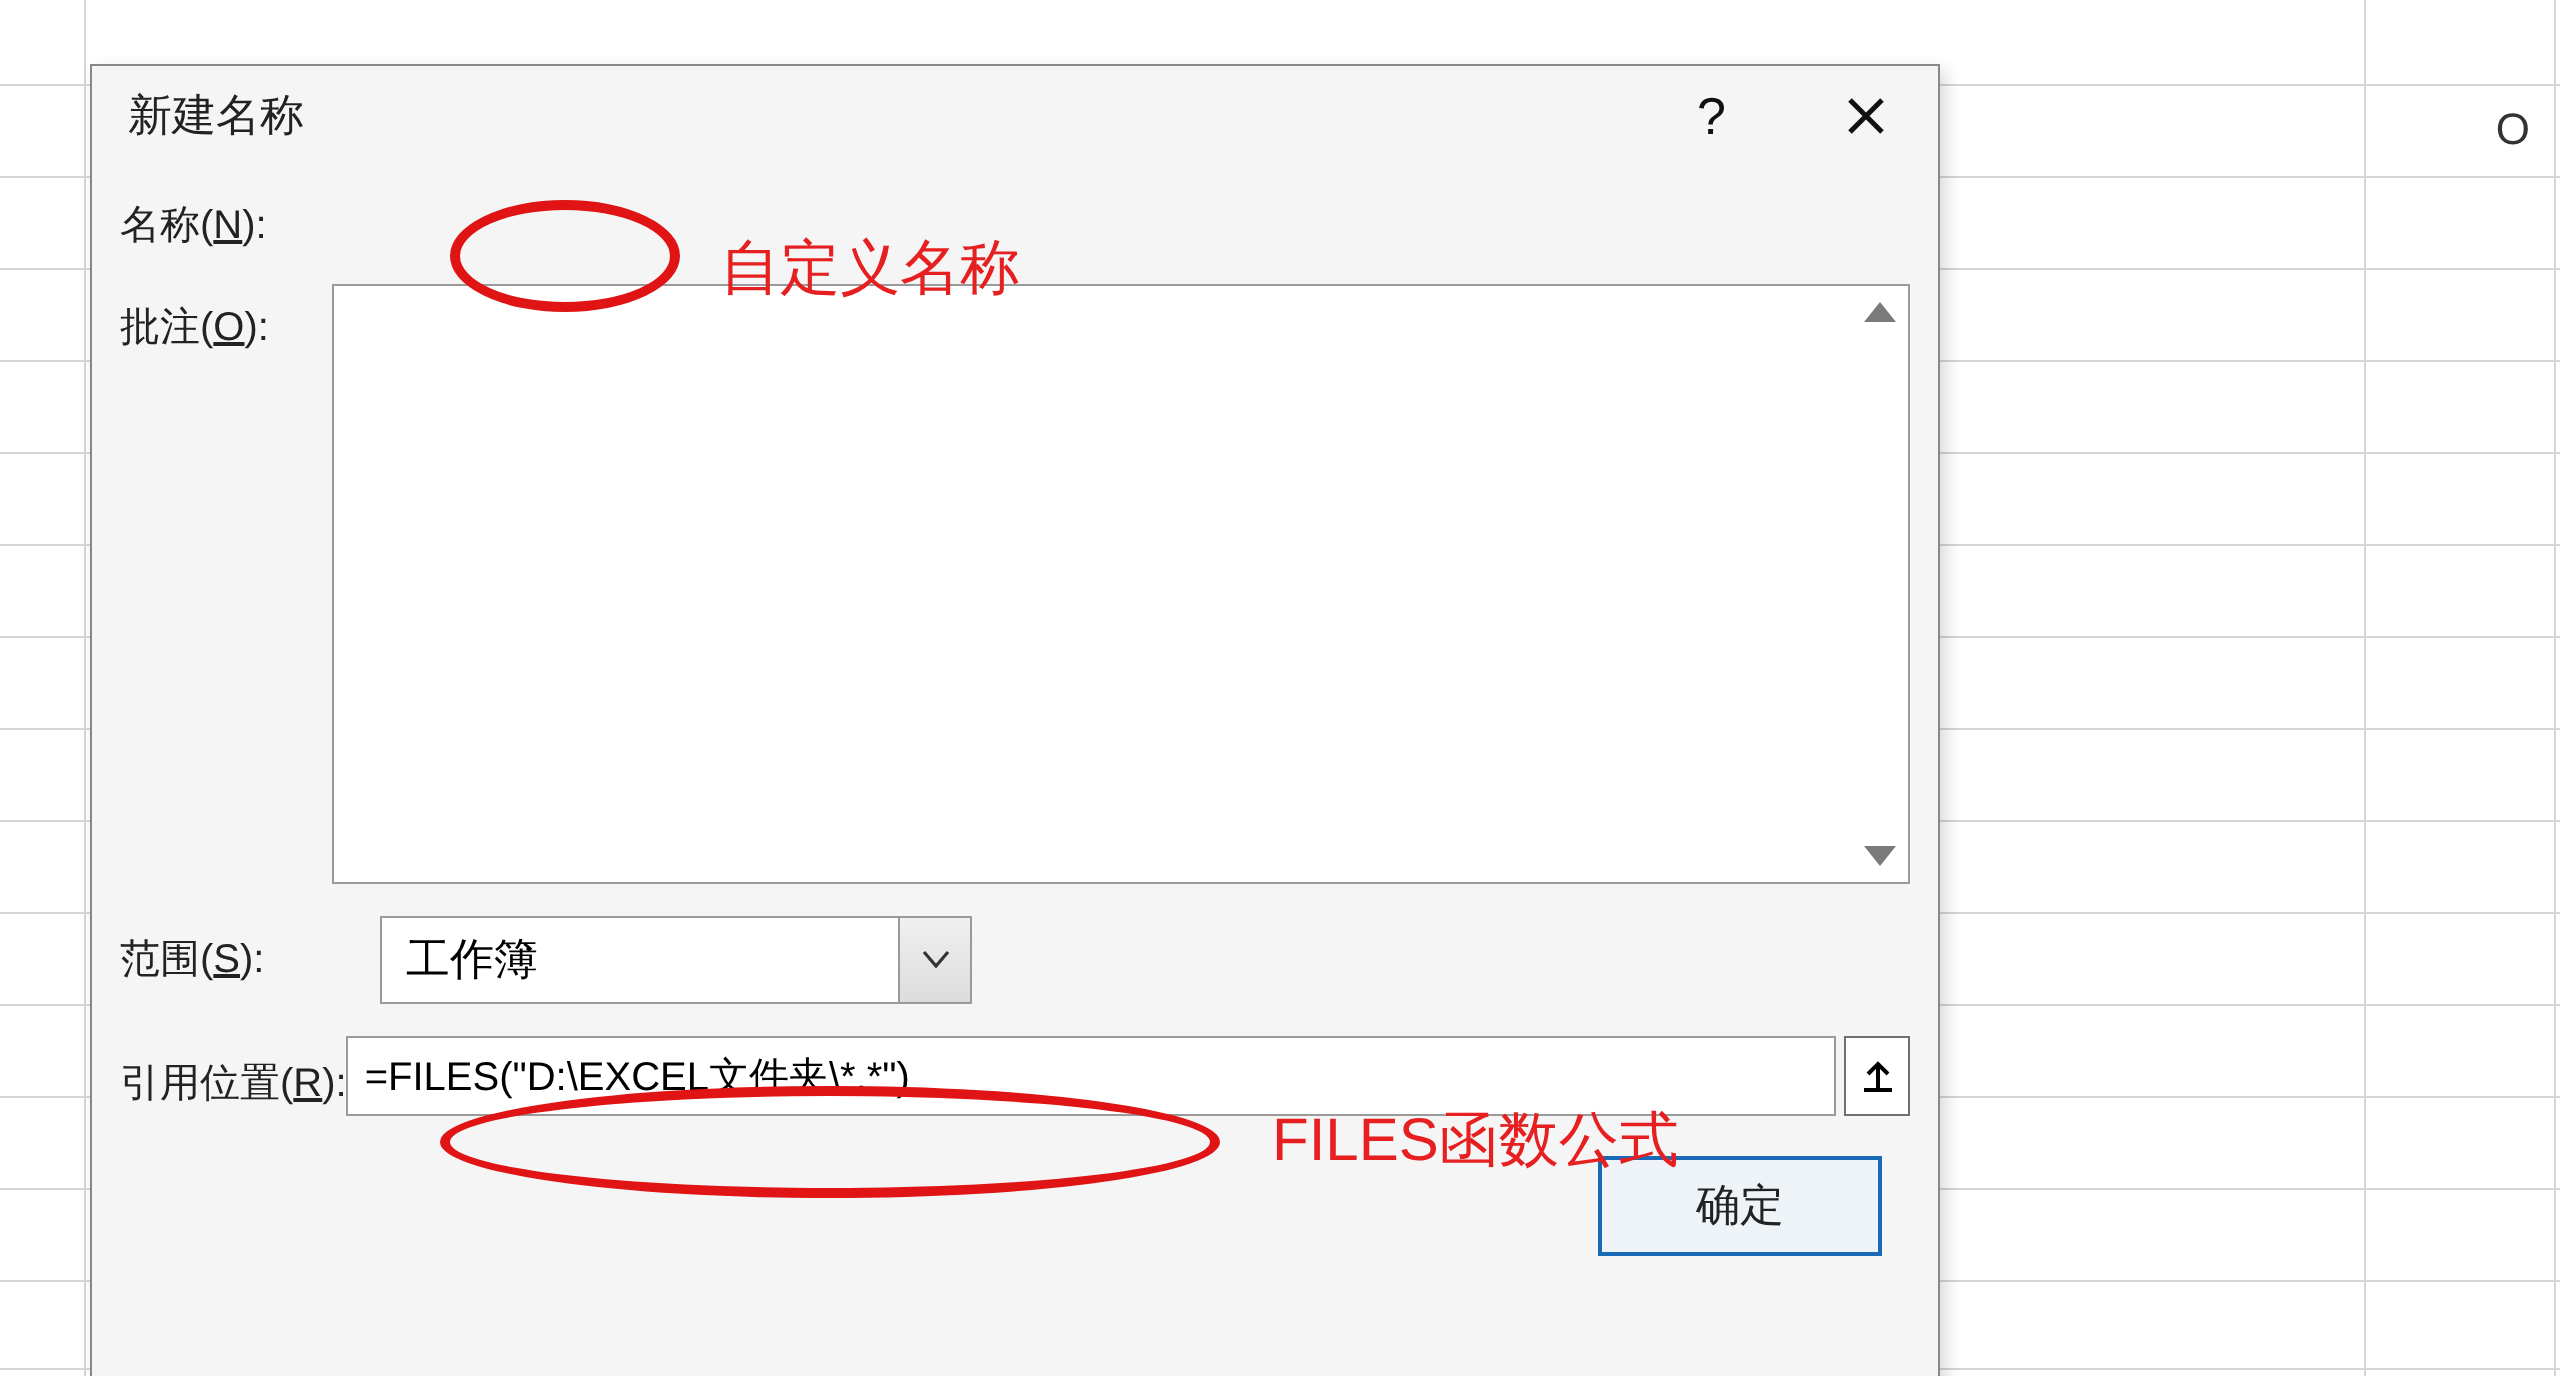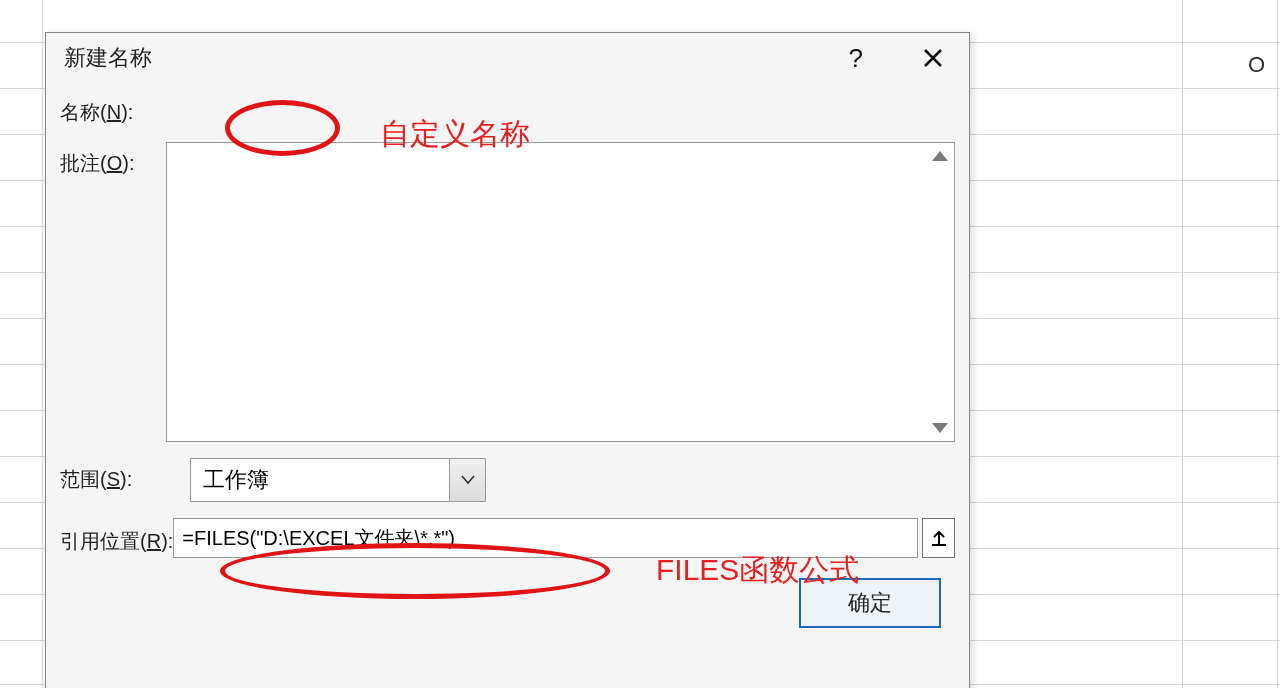--- a/index.html
+++ b/index.html
@@ -197,21 +197,20 @@
       border: 4px solid #e01414;
       border-radius: 50%;
       position: absolute;
     }
     .annot-text {
       font-size: 30px;
       font-weight: 400;
       color: #e62020;
       position: absolute;
       white-space: nowrap;
-      margin-left: 20px;
     }
   </style>
 </head>
 <body>
 
 <div class="spreadsheet-bg">
   <div class="col" style="left:42px"></div>
   <div class="col" style="left:1182px"></div>
   <div class="col" style="right:2px"></div>
   <div class="row" style="top:42px"></div>

